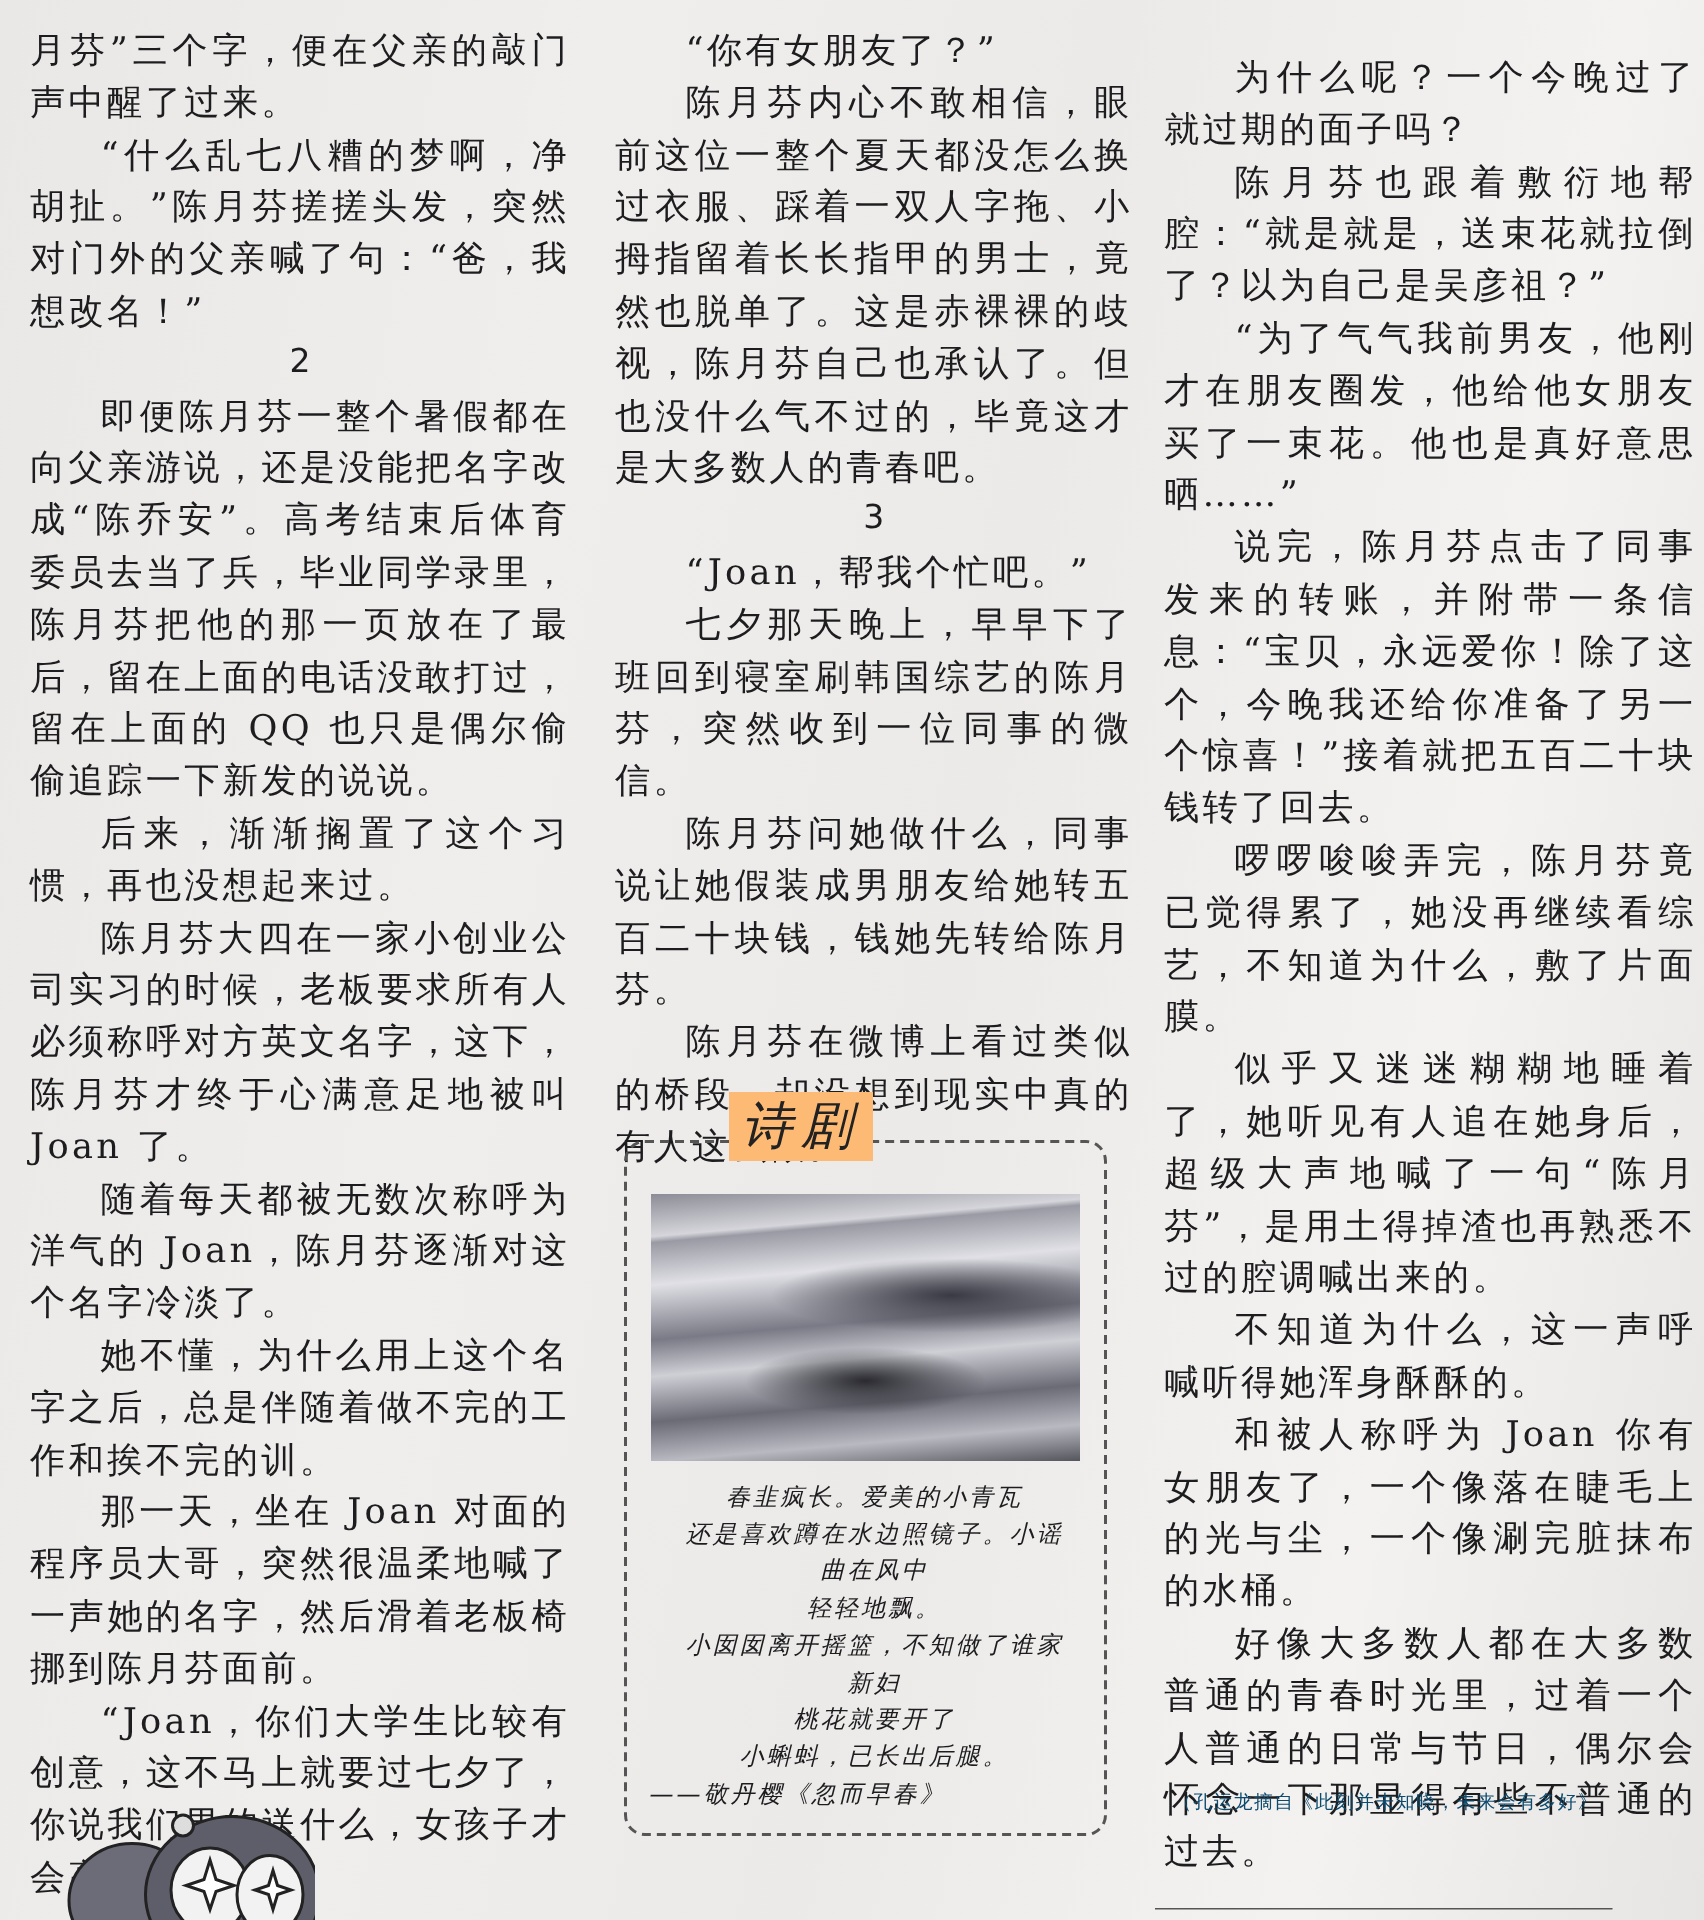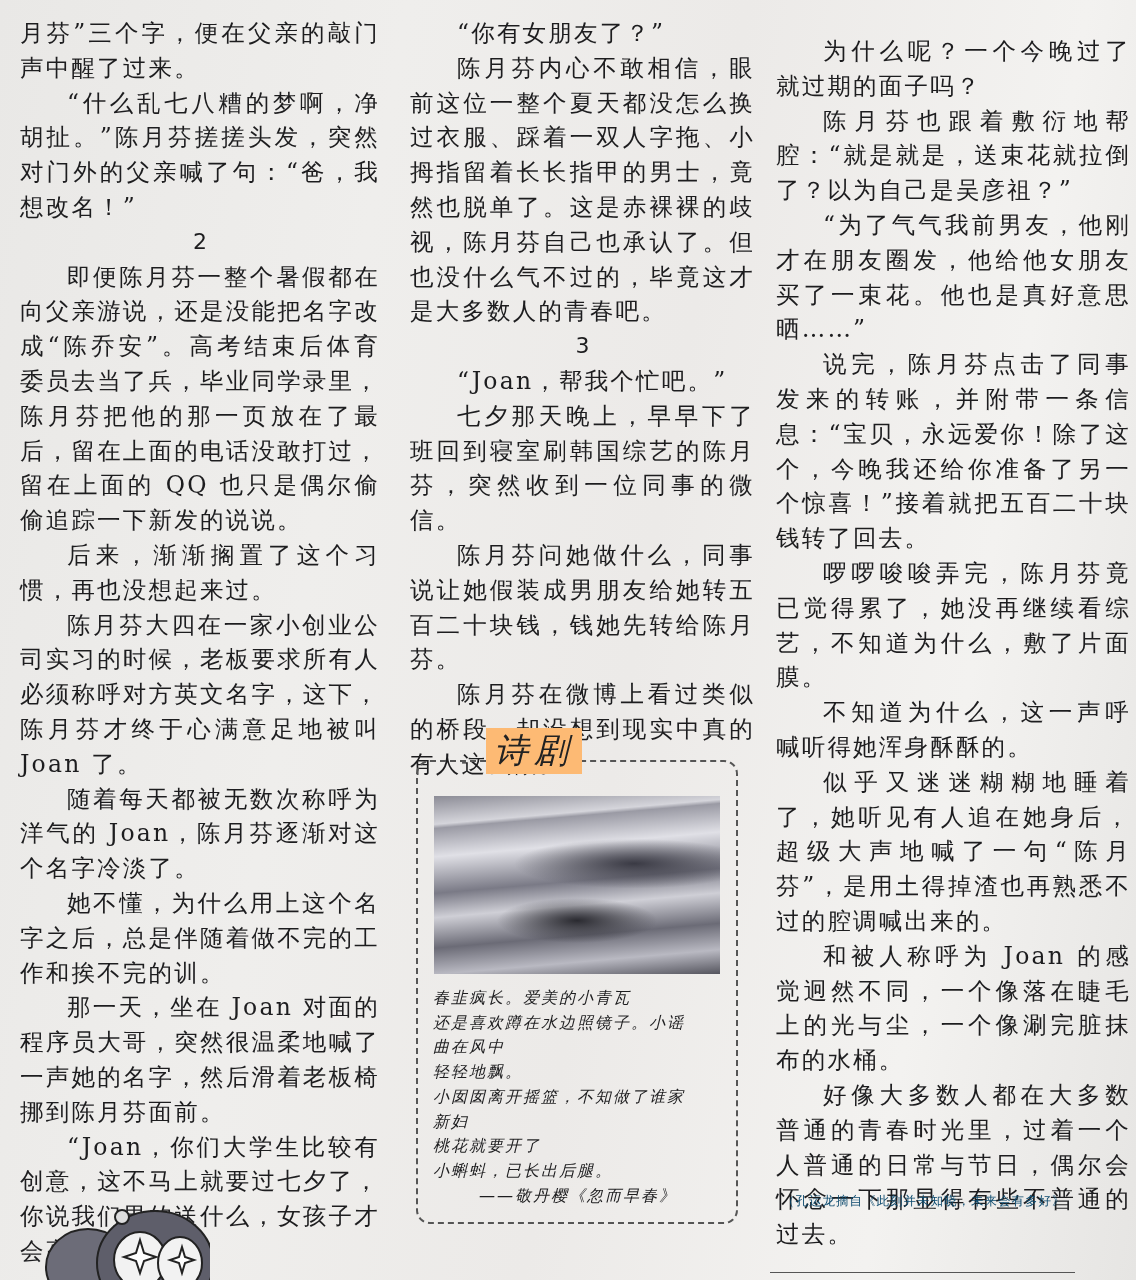--- a/index.html
+++ b/index.html
@@ -27,22 +27,22 @@
     letter-spacing:6px; color:#222;
   }
   .photo {
     position:absolute; left:434px; top:796px; width:286px; height:178px;
     background:
       radial-gradient(ellipse 60% 20% at 70% 38%, #3a3a44 0%, rgba(58,58,68,0) 70%),
       radial-gradient(ellipse 40% 18% at 50% 70%, #2a2a30 0%, rgba(42,42,48,0) 70%),
       linear-gradient(175deg,#8c8c96 0%,#d5d5db 14%,#9a9aa4 16%,#e0e0e6 30%,#7a7a86 48%,#cfcfd6 60%,#6b6b76 75%,#b9b9c2 88%,#55555e 100%);
   }
   .poem { position:absolute; left:433px; top:986px; width:300px; font-family:"DejaVu Serif",serif; font-style:italic; }
-  .poem div { font-size:16px; line-height:24.7px; letter-spacing:2px; }
-  .poem .attr { text-align:center; padding-right:10px; }
+  .poem div { font-size:16px; line-height:24.7px; letter-spacing:2px;text-align:center; }
+  .poem .attr { text-align:left; padding-right:10px; }
   .credit { position:absolute; font-family:"DejaVu Sans","Liberation Sans",sans-serif; font-size:12.5px; letter-spacing:1px; color:#0c4a6e; }
   .cartoon { position:absolute; left:40px; top:1205px; width:170px; height:75px; overflow:hidden; }
   .rule { position:absolute; left:770px; top:1272px; width:305px; height:1px; background:#555; }
 </style>
 </head>
 <body>
 
 <div id="col1" class="col">
     <p>月芬”三个字，便在父亲的敲门声中醒了过来。</p>
     <p class="indent">“什么乱七八糟的梦啊，净胡扯。”陈月芬搓搓头发，突然对门外的父亲喊了句：“爸，我想改名！”</p>
@@ -63,23 +63,23 @@
     <p class="indent">七夕那天晚上，早早下了班回到寝室刷韩国综艺的陈月芬，突然收到一位同事的微信。</p>
     <p class="indent">陈月芬问她做什么，同事说让她假装成男朋友给她转五百二十块钱，钱她先转给陈月芬。</p>
     <p class="indent">陈月芬在微博上看过类似的桥段，却没想到现实中真的有人这么做。</p>
   </div>
 <div id="col3" class="col">
     <p class="indent">为什么呢？一个今晚过了就过期的面子吗？</p>
     <p class="indent">陈月芬也跟着敷衍地帮腔：“就是就是，送束花就拉倒了？以为自己是吴彦祖？”</p>
     <p class="indent">“为了气气我前男友，他刚才在朋友圈发，他给他女朋友买了一束花。他也是真好意思晒……”</p>
     <p class="indent">说完，陈月芬点击了同事发来的转账，并附带一条信息：“宝贝，永远爱你！除了这个，今晚我还给你准备了另一个惊喜！”接着就把五百二十块钱转了回去。</p>
     <p class="indent">啰啰唆唆弄完，陈月芬竟已觉得累了，她没再继续看综艺，不知道为什么，敷了片面膜。</p>
+    <p class="indent">似乎又迷迷糊糊地睡着了，她听见有人追在她身后，超级大声地喊了一句“陈月芬”，是用土得掉渣也再熟悉不过的腔调喊出来的。</p>
     <p class="indent">不知道为什么，这一声呼喊听得她浑身酥酥的。</p>
-    <p class="indent">似乎又迷迷糊糊地睡着了，她听见有人追在她身后，超级大声地喊了一句“陈月芬”，是用土得掉渣也再熟悉不过的腔调喊出来的。</p>
-    <p class="indent">和被人称呼为 Joan 的感觉迥然不同，一个像落在睫毛上的光与尘，一个像涮完脏抹布的水桶。</p>
+    <p class="indent">和被人称呼为 Joan 你有女朋友了，一个像落在睫毛上的光与尘，一个像涮完脏抹布的水桶。</p>
     <p class="indent">好像大多数人都在大多数普通的青春时光里，过着一个人普通的日常与节日，偶尔会怀念一下那显得有些不普通的过去。</p>
   </div>
 
 <div class="poem-box"></div>
 <div class="poem-title">诗剧</div>
 <div class="photo" title="rolling-hills-landscape-photo"></div>
 <div class="poem">
   <div>春韭疯长。爱美的小青瓦</div>
   <div>还是喜欢蹲在水边照镜子。小谣</div>
   <div>曲在风中</div>

